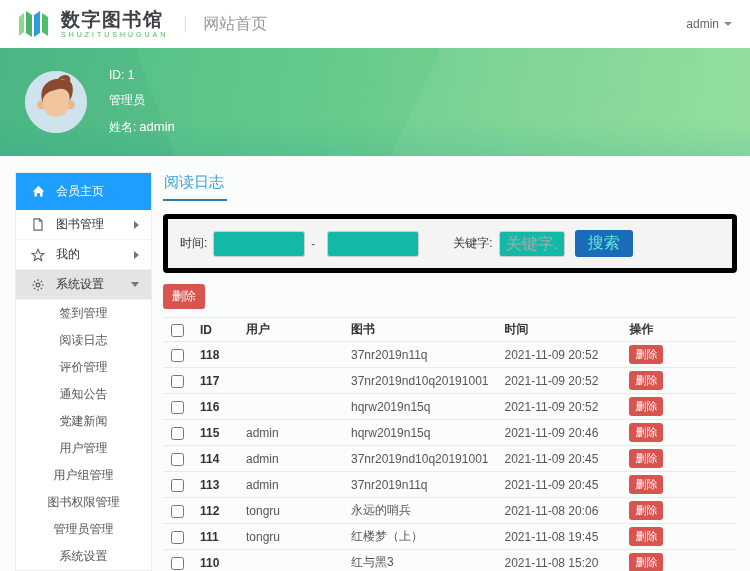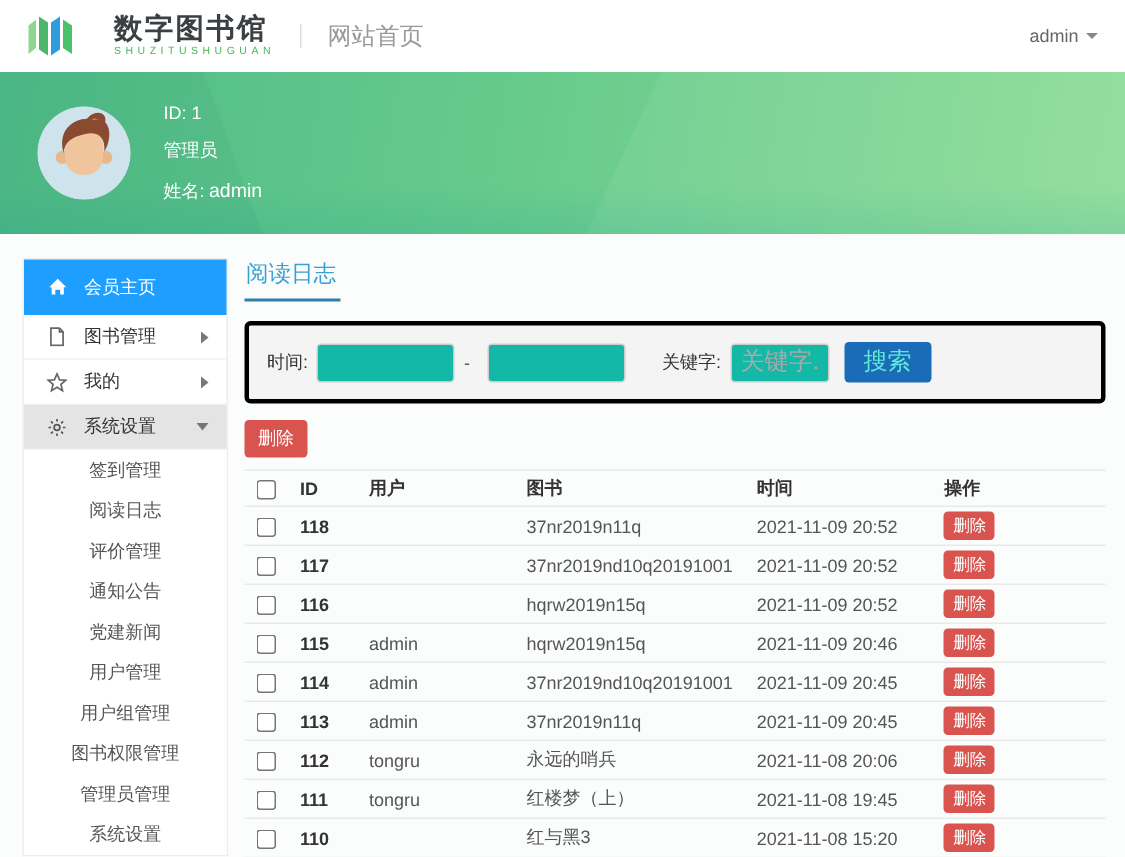--- a/index.html
+++ b/index.html
@@ -6,21 +6,21 @@
   html,body { margin:0; padding:0; }
   body {
     width:750px; height:571px; overflow:hidden;
     font-family:"Liberation Sans","DejaVu Sans",sans-serif;
     background:#fbfdfd; color:#333;
   }
 
   
   .topbar { height:48px; background:#fff; display:flex; align-items:center; padding:0 18px; }
   .logo { display:flex; align-items:center; }
-  .logo-text { margin-left:24px; display:flex; flex-direction:column; }
+  .logo-text { margin-left:9px; display:flex; flex-direction:column; }
   .logo-title { font-size:19px; font-weight:bold; color:#3c4043; letter-spacing:1.5px; line-height:20px; }
   .logo-sub { font-size:7px; color:#49b85a; letter-spacing:3px; margin-top:1px; }
   .topbar-divider { width:1px; height:16px; background:#ddd; margin:0 17px; }
   .nav-home { font-size:16px; color:#999; cursor:pointer; }
   .user-menu { margin-left:auto; font-size:12px; color:#666; display:flex; align-items:center; gap:5px; cursor:pointer; }
   .caret-down { width:0; height:0; border-left:4px solid transparent; border-right:4px solid transparent; border-top:4px solid #888; }
 
   
   .banner { height:108px; position:relative;
     background:linear-gradient(100deg,#4fbc86 0%,#66ca8c 45%,#8edd97 100%);
@@ -48,28 +48,28 @@
   .side-item.expanded { background:#e4e4e4; }
   .side-arrow { margin-left:auto; }
   .arrow-right { width:0; height:0; border-top:4px solid transparent; border-bottom:4px solid transparent; border-left:5px solid #777; }
   .arrow-down { width:0; height:0; border-left:4px solid transparent; border-right:4px solid transparent; border-top:5px solid #777; }
   .submenu-item { height:27px; line-height:27px; text-align:center; font-size:12px; color:#555; cursor:pointer; background:#fff; }
 
   
   .main { flex:1; min-width:0; }
   .page-title { display:inline-block; font-size:15px; color:#38a1d3; padding:1px 3px 7px 1px;
     border-bottom:2px solid #2f7fa9; }
-  .search-panel { margin-top:13px; background:#f4f4f4; border:3px solid #000000; border-radius:4px;
+  .search-panel { margin-top:13px; background:#f4f4f4; border:5px solid #000000; border-radius:4px;
     padding:11px 12px; display:flex; align-items:center; font-size:12px; color:#333; }
   .search-panel input { height:26px; border:1px solid #ccc; border-radius:3px; padding:0 6px;
     font-size:16px; outline:none; background:#14b8a6; font-family:inherit; }
   .search-panel input::placeholder { color:#aaa; }
   .time-input { width:92px; margin-left:6px; }
   .dash { margin:0 6px; color:#555; }
-  .keyword-label { margin-left:24px; }
+  .keyword-label { margin-left:34px; }
   .keyword-input { width:66px; margin-left:6px; }
   .search-btn { margin-left:10px; background:#1a6cb8; color:#5eead4; border:none; border-radius:3px;
     height:27px; padding:0 13px; font-size:16px; cursor:pointer; font-family:inherit; }
   .delete-all-btn { margin-top:11px; background:#d9534f; color:#fff; border:none; border-radius:3px;
     padding:4px 9px; font-size:12px; cursor:pointer; display:inline-block; font-family:inherit; }
 
   
   table.log-table { width:100%; border-collapse:collapse; margin-top:8px; font-size:12px;
     border-top:1px solid #e9e9e9; }
   .log-table th, .log-table td { border-bottom:1px solid #e9e9e9; padding:3px 8px; text-align:left;

